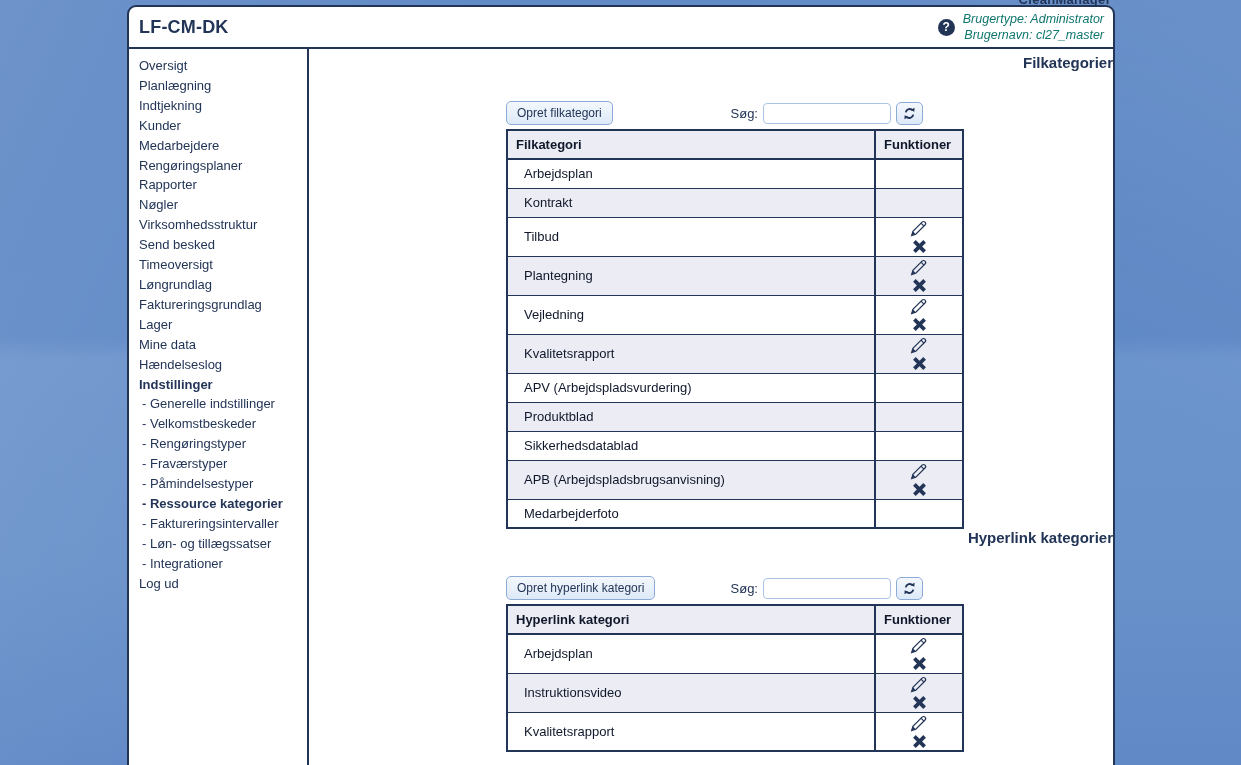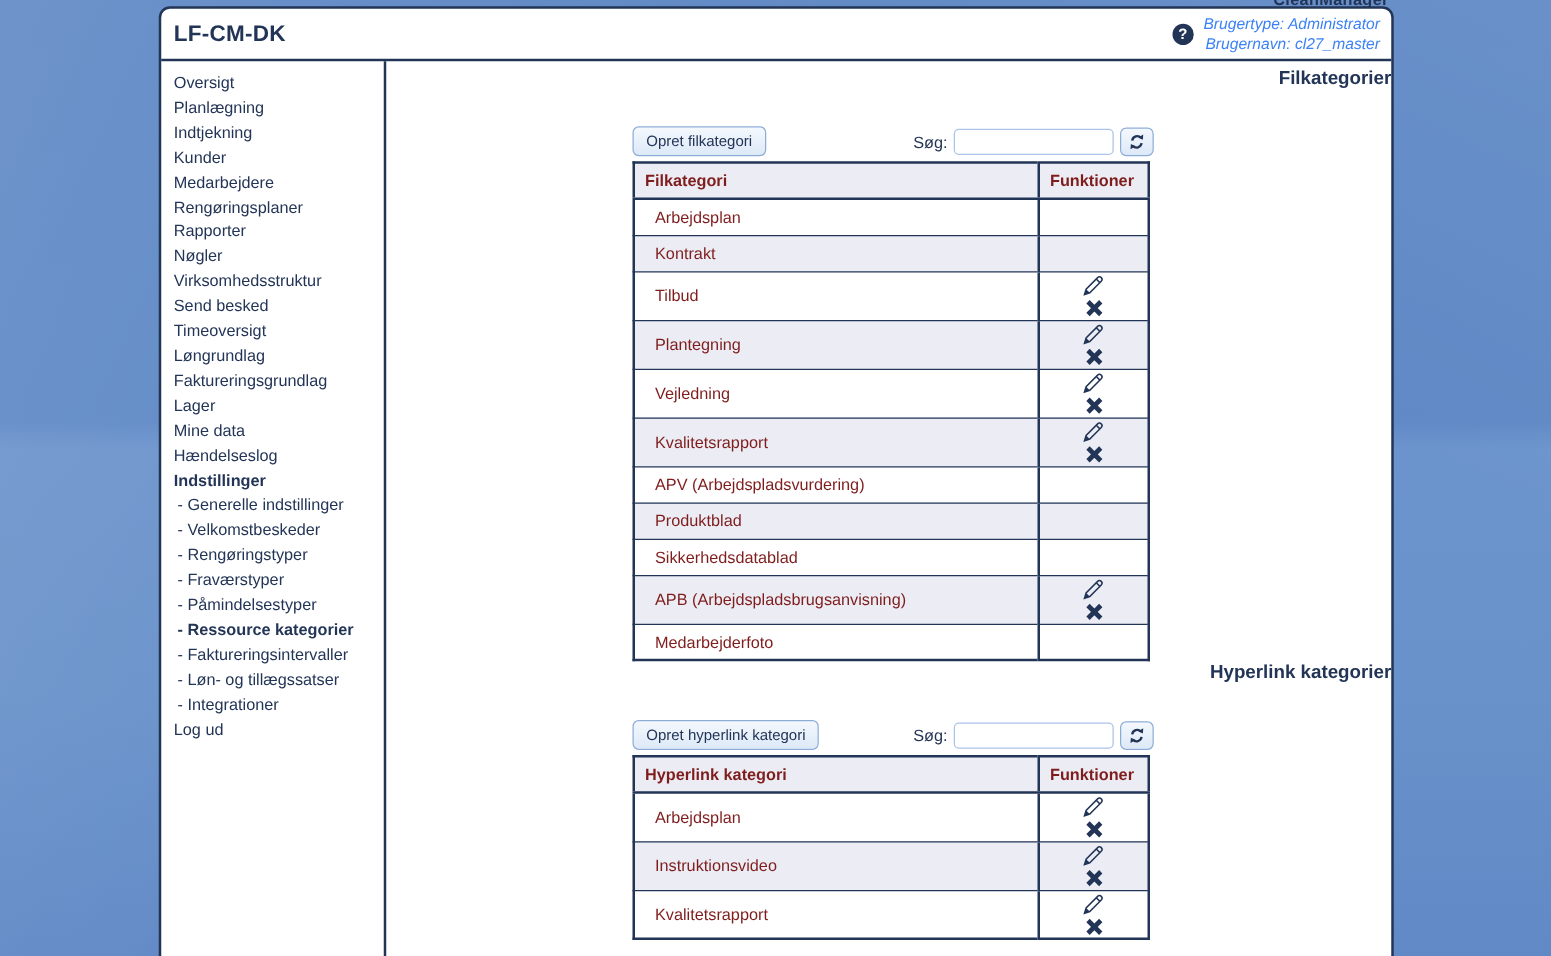--- a/index.html
+++ b/index.html
@@ -29,21 +29,21 @@
     padding:0 9px 0 10px;
   }
   .app-title { font-size:18px; font-weight:bold; color:#233557; letter-spacing:.2px; }
   .hdr-right { display:flex; align-items:center; gap:8px; }
   .help-icon {
     width:17px; height:17px; border-radius:50%;
     background:#233557; color:#ffffff;
     font-size:12px; font-weight:bold; line-height:17px; text-align:center;
     cursor:pointer; flex:0 0 auto;
   }
-  .user-info { text-align:right; font-style:italic; font-size:12.5px; color:#3b82f6; line-height:16px; }
+  .user-info { text-align:right; font-style:italic; font-size:12.5px; color:#0f766e; line-height:16px; }
   .panel-body { display:flex; flex:1 1 auto; min-height:0; }
   .sidebar {
     width:180px; flex:0 0 180px;
     border-right:2px solid #233557;
     padding:7px 4px 0 10px;
     font-size:13px; color:#233557; line-height:19.9px;
   }
   .nav-item { cursor:pointer; white-space:nowrap; }
   .nav-item.bold { font-weight:bold; }
   .nav-item.sub { padding-left:3px; }
@@ -69,23 +69,23 @@
     font-family:"Liberation Sans", sans-serif; font-size:12px; color:#233557;
     padding:0 5px; outline:none;
   }
   .refresh-btn {
     width:27px; height:23px; padding:0;
     display:flex; align-items:center; justify-content:center;
     background:linear-gradient(#f4f8fd, #dde9f8);
     border:1px solid #8cacd8; border-radius:5px; cursor:pointer;
   }
   table.cat-table {
-    width:414px; border-collapse:collapse;
+    width:458px; border-collapse:collapse;
     border:2px solid #233557;
-    font-size:13px; color:#7f1d1d;
+    font-size:13px; color:#0f172a;
     table-layout:fixed;
   }
   table.cat-table th {
     background:#ebecf4; text-align:left; font-weight:bold;
     padding:6px 8px; border-bottom:2px solid #233557;
   }
   th.fn-col, td.fn-cell { width:88px; border-left:2px solid #233557; }
   table.cat-table td { padding:0 16px; border-top:1px solid #233557; }
   tr.alt td { background:#ebecf4; }
   tr.row-plain { height:29px; }

